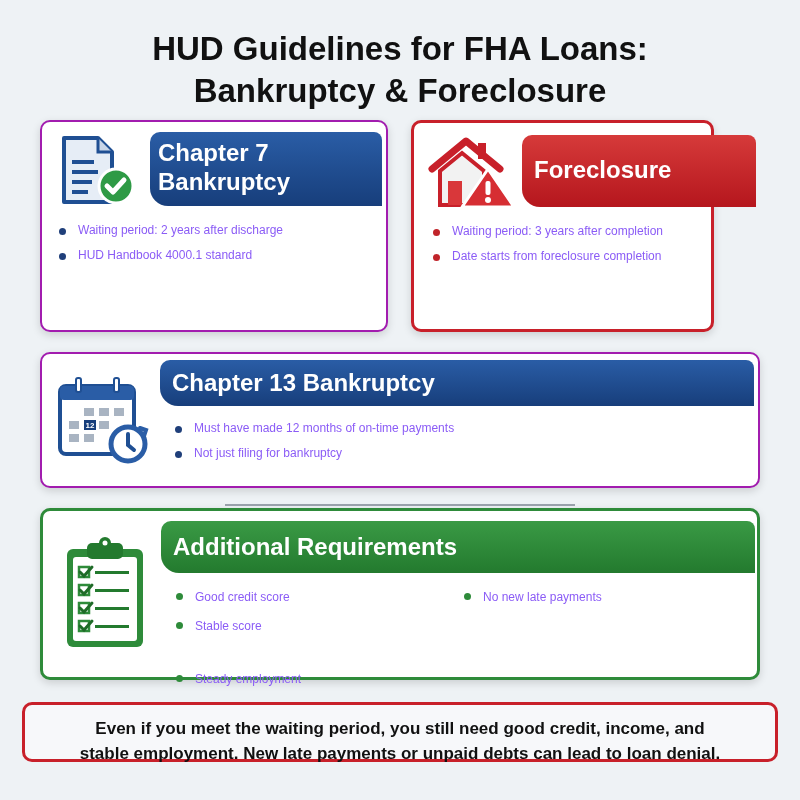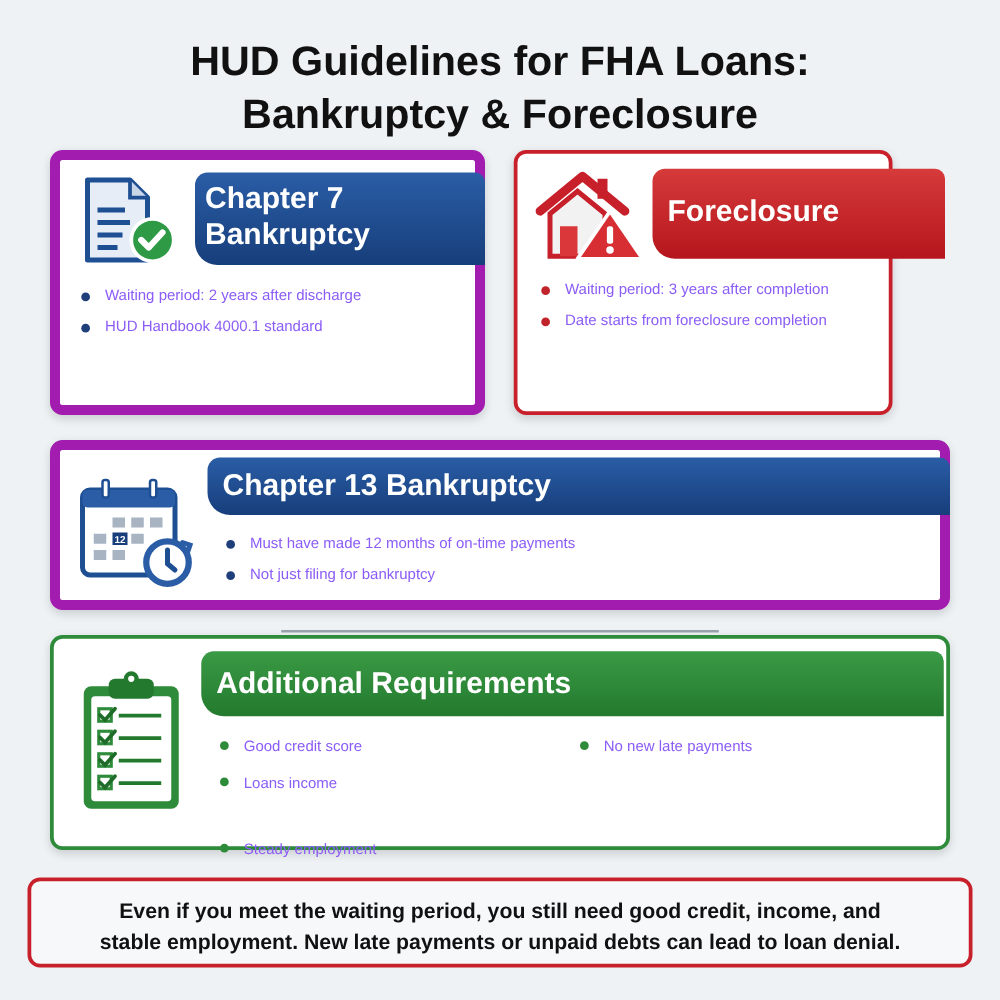--- a/index.html
+++ b/index.html
@@ -22,35 +22,35 @@
   }
   .card .head {
     position: absolute; color: #fff; font-weight: 700;
     border-radius: 10px 8px 0 18px;
   }
   .card ul { list-style: none; position: absolute; }
   .card li { position: relative; padding-left: 22px; font-size: 12px; line-height: 25px; color: #8b5cf6; }
   .card li::before {
     content: ""; position: absolute; left: 3px; top: 10px; width: 7px; height: 7px; border-radius: 50%;
   }
-  .blue { border: 8px solid #a21caf; }
+  .blue { border: 2px solid #a21caf; }
   .blue .head { background: linear-gradient(180deg,#2a5da6,#173e7b); }
   .blue li::before { background: #1f3f7a; }
   .red { border: 3px solid #c8202a; }
   .red .head { background: linear-gradient(180deg,#d63a3a,#b5161d); }
   .red li::before { background: #c0242a; }
   .green { border: 3px solid #2e8b3a; }
   .green .head { background: linear-gradient(180deg,#3a9a45,#237a2e); }
   .green li::before { background: #2e8b3a; }
   .icon { position: absolute; }
   .divider {
     position: absolute; left: 225px; top: 504px; width: 350px; height: 2px; background: #9aa3ad;
   }
   .note {
-    position: absolute; left: 22px; top: 702px; width: 756px; height: 72px;
+    position: absolute; left: 22px; top: 702px; width: 756px; height: 60px;
     border: 3px solid #c8202a; border-radius: 10px; background: #f7f8fa;
     text-align: center; font-weight: 700; font-size: 17px; line-height: 25px;
     padding-top: 11px; color: #111;
   }
 </style>
 </head>
 <body>
 
 <div class="title">
   <div>HUD Guidelines for FHA Loans:</div>
@@ -153,21 +153,21 @@
     </g>
     <g fill="#237a2e">
       <rect x="32" y="36" width="34" height="3"></rect>
         <rect x="32" y="54" width="34" height="3"></rect>
       <rect x="32" y="72" width="34" height="3"></rect>
         <rect x="32" y="90" width="34" height="3"></rect>
     </g>
   </svg>
   <ul style="left:130px;top:72px;width:260px;">
     <li style="line-height:29px;">Good credit score</li>
-    <li style="line-height:29px;">Loans income</li>
+    <li style="line-height:29px;">Stable score</li>
     <li style="line-height:29px;margin-top:24px;">Steady employment</li>
   </ul>
   <ul style="left:418px;top:72px;width:290px;">
     <li style="line-height:29px;">No new late payments</li>
   </ul>
 </div>
 
 <div class="note">
   <div>Even if you meet the waiting period, you still need good credit, income, and</div>
   <div>stable employment. New late payments or unpaid debts can lead to loan denial.</div>

